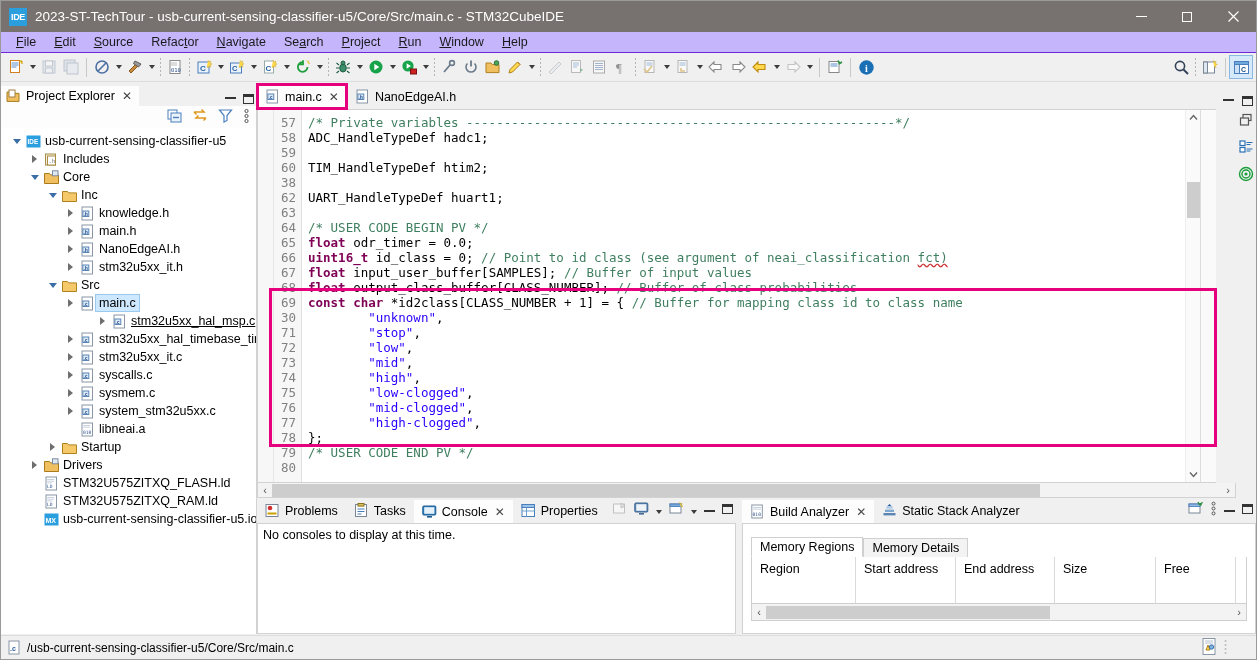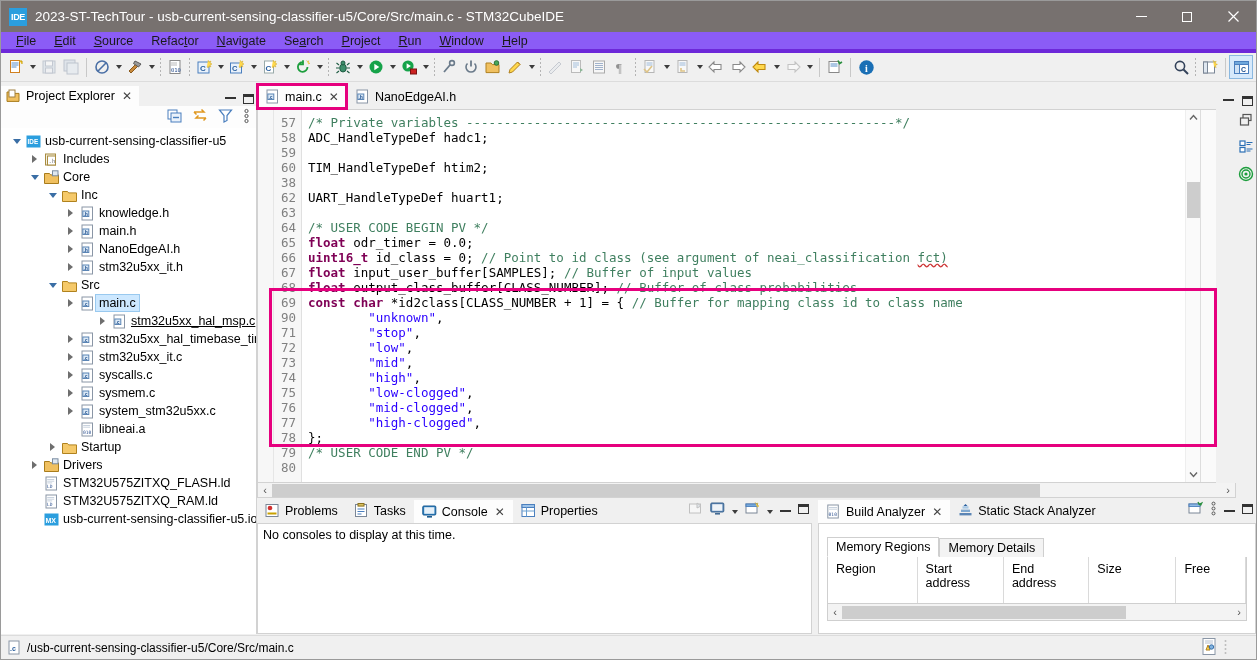--- a/index.html
+++ b/index.html
@@ -29,23 +29,23 @@
   }
   .title-text { white-space:nowrap; overflow:hidden; }
   .win-btns { position:absolute; right:0; top:0; height:31px; display:flex; }
   .win-btn { width:46px; height:31px; display:flex; align-items:center;
              justify-content:center; color:#fff; font-size:13px; }
   .sq { width:10px; height:10px; border:1.3px solid #fff; }
   .dash { width:11px; height:1.3px; background:#fff; }
 
   
   .menubar {
-    height:21px; background:#8b5cf6; display:flex; align-items:center;
+    height:21px; background:#c4b5fd; display:flex; align-items:center;
     padding-left:6px; font-size:12.5px; color:#1a1a1a;
-    border-bottom:4px solid #6d28d9;
+    border-bottom:1px solid #6d28d9;
   }
   .menu-item { padding:2px 9px; cursor:default; }
   .menu-item u { text-decoration:underline; }
 
   
   .toolbar {
     height:29px; background:#f0f0f0; display:flex; align-items:center;
     padding:0 4px; border-bottom:1px solid #dcdcdc; gap:0px;
   }
   .tb { width:22px; height:22px; display:flex; align-items:center;
@@ -814,21 +814,21 @@
                 <div class="cline">60</div>
                 <div class="cline">38</div>
                 <div class="cline">62</div>
                 <div class="cline">63</div>
                 <div class="cline">64</div>
                 <div class="cline">65</div>
                 <div class="cline">66</div>
                 <div class="cline">67</div>
                 <div class="cline">68</div>
                 <div class="cline">69</div>
-                <div class="cline">90</div>
+                <div class="cline">30</div>
                 <div class="cline">71</div>
                 <div class="cline">72</div>
                 <div class="cline">73</div>
                 <div class="cline">74</div>
                 <div class="cline">75</div>
                 <div class="cline">76</div>
                 <div class="cline">77</div>
                 <div class="cline">78</div>
                 <div class="cline">79</div>
                 <div class="cline">80</div>
@@ -880,21 +880,21 @@
             <div class="arrow-l">‹</div>
             <div class="hs-thumb" style="width:768px;"></div>
             <div style="flex:1;"></div>
             <div class="arrow-r">›</div>
           </div>
         </div>
       </div>
 
       <div class="bottom">
 
-        <div class="panel" style="width:555px;">
+        <div class="panel" style="width:479px;">
           <div class="panel-tabrow" id="console-tabrow">
               <div class="ptab">
                 <svg width="15" height="15" viewBox="0 0 15 15">
                   <rect x="1" y="1.5" width="12" height="12" fill="#fff" stroke="#7a8696"></rect>
                   <circle cx="5" cy="5" r="2.3" fill="#d03030"></circle>
                   <path d="M2.5 10.5h9" stroke="#c8a000" stroke-width="2"></path>
                 </svg>
                 <span>Problems</span>
               </div>
               <div class="ptab">

